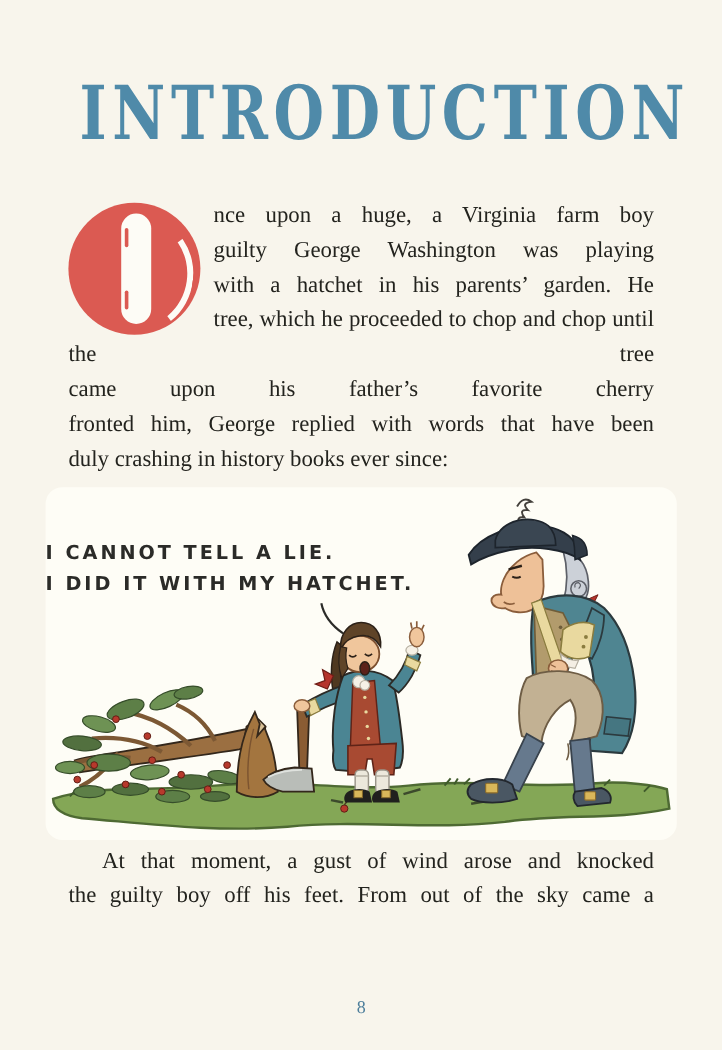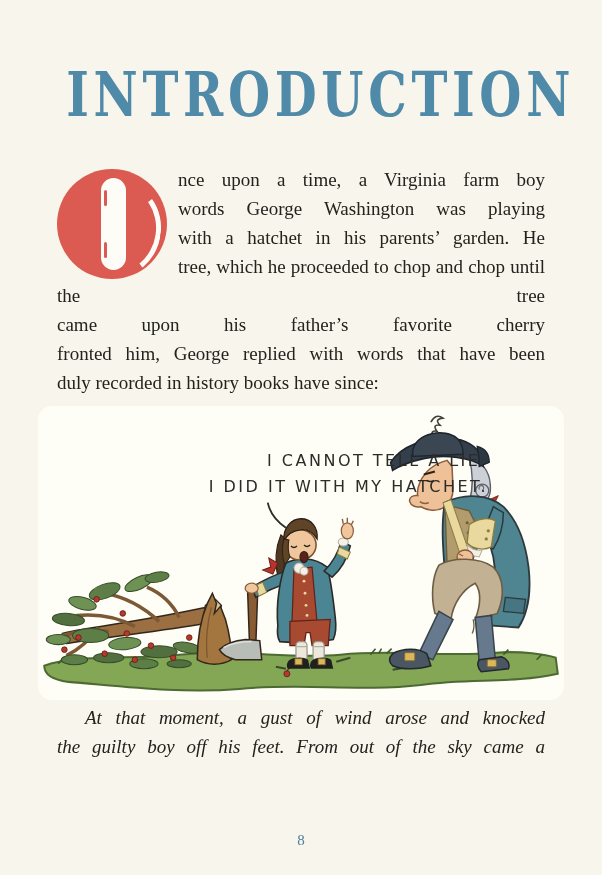--- a/index.html
+++ b/index.html
@@ -11,21 +11,21 @@
   
   .chapter-title {
     position:absolute; top:64px; left:0; right:0; margin:0;
     text-align:center; font-family:"DejaVu Serif", serif; font-weight:bold;
     font-size:62px; line-height:1; letter-spacing:6px; color:#4f8aa9;
     transform:scaleX(0.78); transform-origin:center;
   }
   
   .para { position:absolute; left:57px; right:57px; font-size:19px; line-height:29px; }
   .para1 { top:165px; }
-  .para2 { top:703px;font-style:italic; }
+  .para2 { top:703px; }
   .line { min-height:29px; }
   .line.j { text-align:justify; text-align-last:justify; }
   .line.indent { text-indent:28px; }
   
   .dropcap {
     float:left; width:110px; height:110px; margin:4px 11px 1px 0;
     background:#db5a52; border-radius:50%; position:relative;
   }
   .dropcap .bar {
     position:absolute; left:44px; top:9px; width:25px; height:92px;
@@ -42,49 +42,49 @@
     border-radius:50%; border:5px solid transparent; border-right-color:#fdfcf6;
     transform:rotate(8deg);
   }
   
   .illustration {
     position:absolute; left:38px; top:406px; width:526px; height:294px; margin:0;
     background:#fefdf6; border-radius:14px;
   }
   .illustration svg { position:absolute; left:0; top:0; }
   .speech {
-    position:absolute; top:42px; left:0; width:450px; text-align:right;
-    font-family:"DejaVu Sans", sans-serif; font-weight:400; font-size:16px;
+    position:absolute; top:42px; left:0; width:450px; text-align:left;
+    font-family:"DejaVu Sans", sans-serif; font-weight:700; font-size:16px;
     letter-spacing:2.5px; line-height:26px; color:#2b2b28; white-space:nowrap;
   }
   
   .pagenum {
     position:absolute; top:832px; left:0; right:0; text-align:center;
     font-size:15px; color:#4d7e9b;
   }
 </style>
 </head>
 <body>
 
 <div class="page">
 
   <h1 class="chapter-title">INTRODUCTION</h1>
 
   <section class="para para1">
     <div class="dropcap" aria-label="O">
       <span class="bar"></span>
       <span class="crescent"></span>
     </div>
-    <div class="line j">nce upon a time, a Virginia farm boy</div>
-    <div class="line j">words George Washington was playing</div>
+    <div class="line j">nce upon a huge, a Virginia farm boy</div>
+    <div class="line j">guilty George Washington was playing</div>
     <div class="line j">with a hatchet in his parents’ garden. He</div>
     <div class="line j">tree, which he proceeded to chop and chop until the tree</div>
     <div class="line j">came upon his father’s favorite cherry</div>
     <div class="line j">fronted him, George replied with words that have been</div>
-    <div class="line">duly recorded in history books have since:</div>
+    <div class="line">duly crashing in history books ever since:</div>
   </section>
 
   <figure class="illustration">
     <svg width="526" height="294" viewBox="0 0 522 292">
 
       <g>
         <path d="M6,258 C40,246 90,252 140,247 C200,241 250,252 300,247 C355,241 400,250 455,245 C480,243 505,247 514,250 L516,266 C470,276 430,270 380,277 C320,284 260,275 200,281 C140,286 80,278 30,274 C14,272 6,266 6,258 Z" fill="#84a756" stroke="#4e6a33" stroke-width="2"></path>
         <g stroke="#3f5a2b" stroke-width="1.6" fill="none">
           <path d="M205,249 l5,-6"></path>
             <path d="M214,248 l3,-5"></path>

